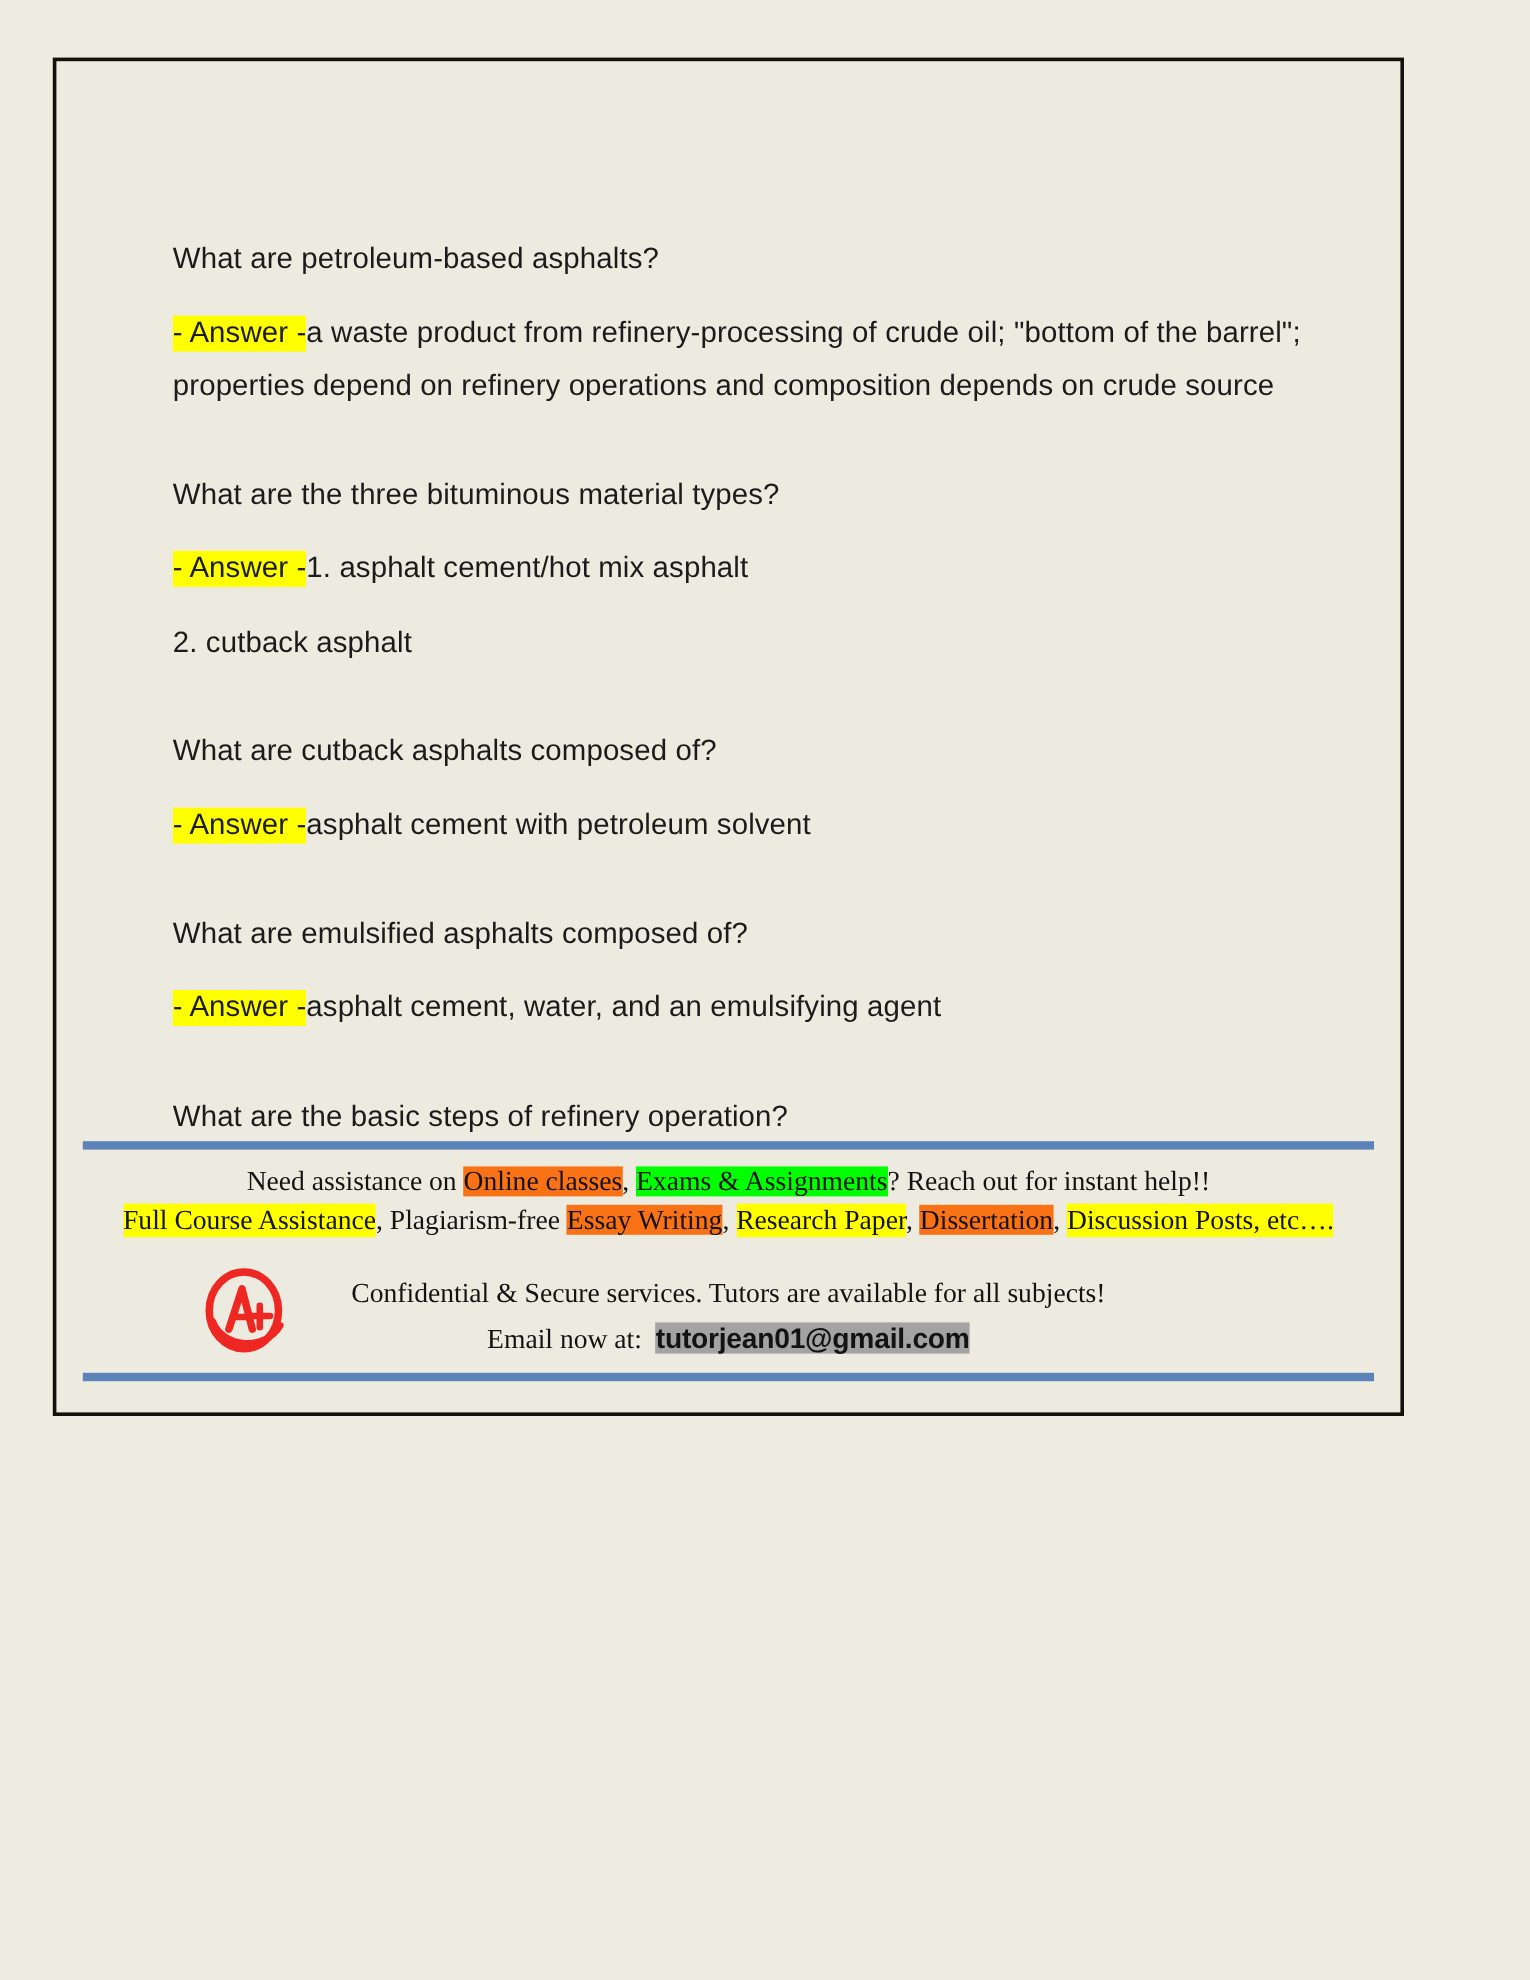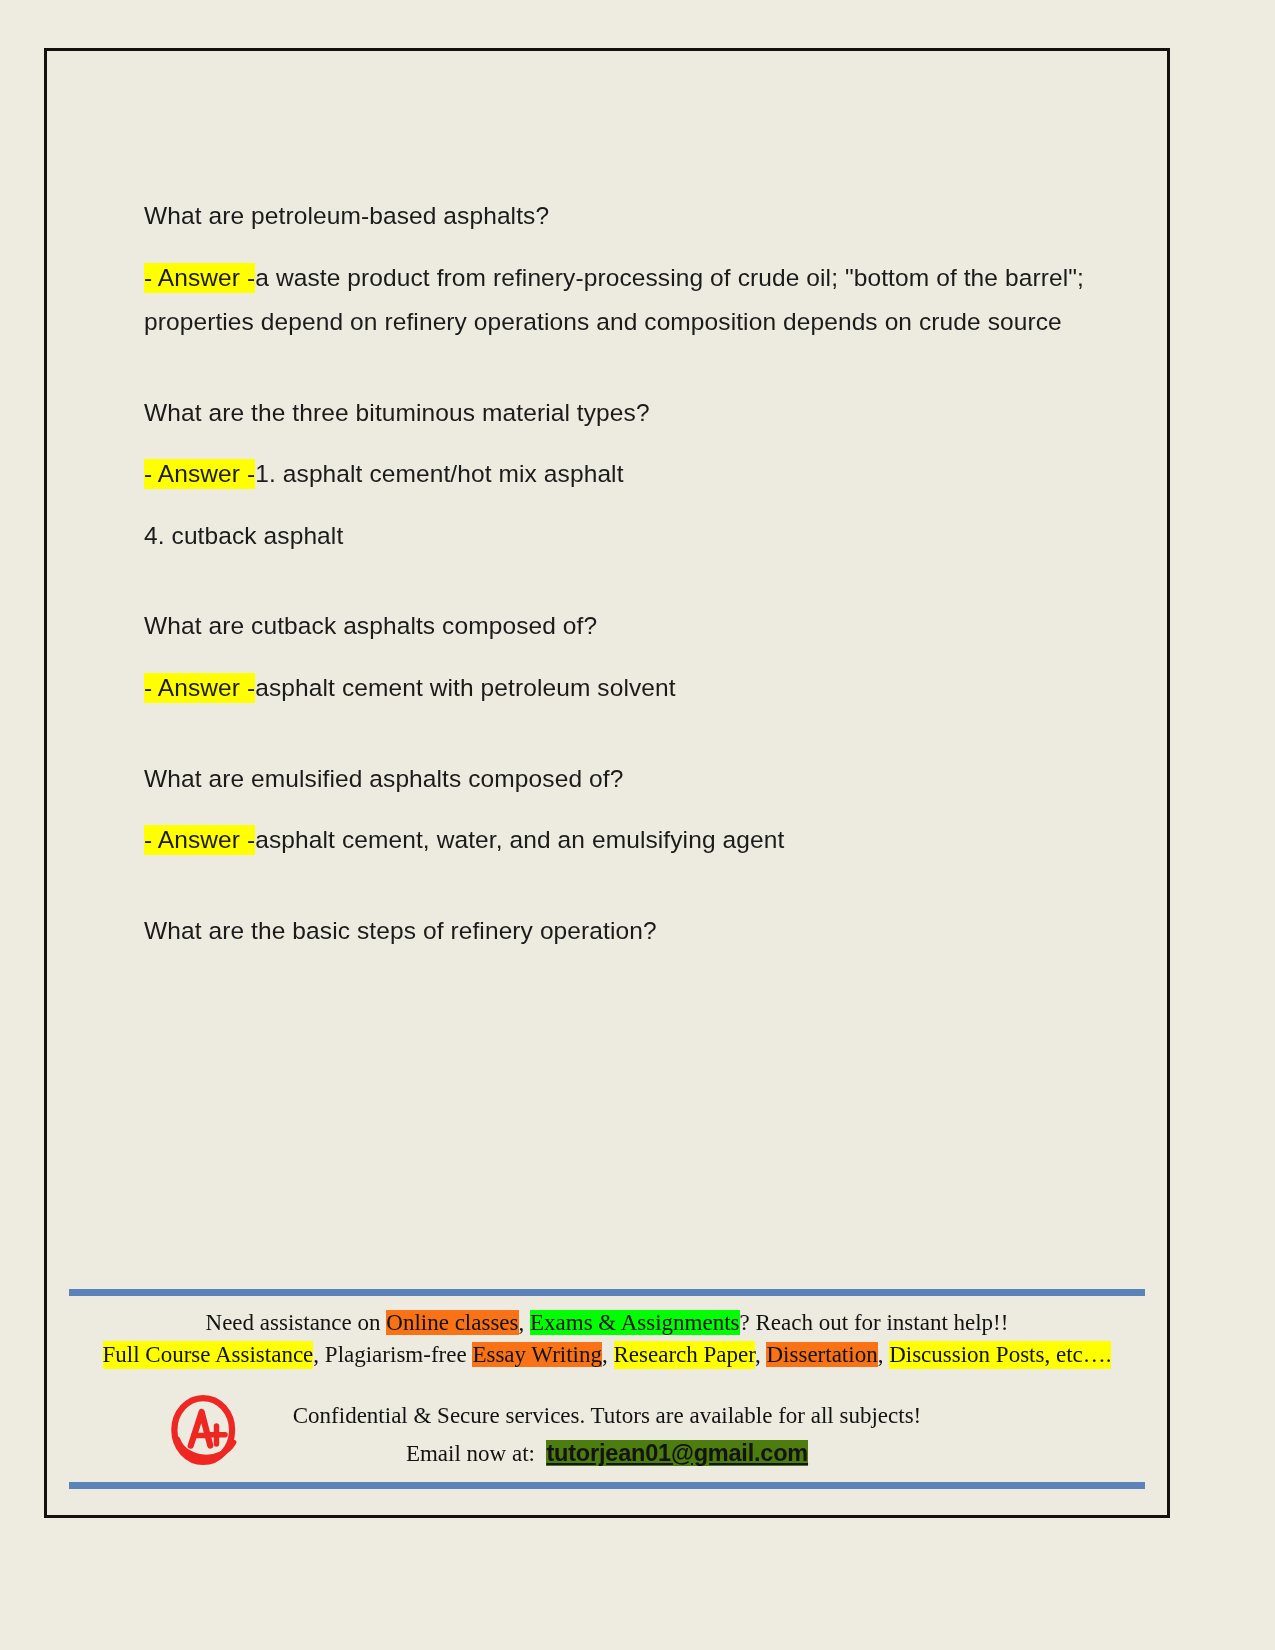--- a/index.html
+++ b/index.html
@@ -13,21 +13,21 @@
     background: #eeebe0;
     font-family: "Liberation Sans", sans-serif;
     overflow: hidden;
   }
 
   .page {
     position: absolute;
     left: 44px;
     top: 48px;
     width: 1126px;
-    height: 1470px;
+    height: 1132px;
     border: 3px solid #13110e;
     background: #edeadf;
     box-sizing: border-box;
   }
 
   
   .body-area {
     position: absolute;
     left: 97px;
     top: 143px;
@@ -126,41 +126,40 @@
   }
 
   .email-line {
     margin-top: 2px;
     font-size: 23px;
   }
   .email-addr {
     font-family: "Liberation Sans", sans-serif;
     font-weight: bold;
     font-size: 23.5px;
-    background: #4d7c0f;
+    background: #a3a3a3;
     letter-spacing: -0.2px;
-    text-decoration: underline;
   }
 </style>
 </head>
 <body>
 
 <div class="page">
 
   <div class="body-area">
 
     <div class="qa-block">
       <p class="line">What are petroleum-based asphalts?</p>
       <p class="line para"><span class="hl-yellow">- Answer -</span><span>a waste product from refinery-processing of crude oil;</span> <span>"bottom of the barrel"; properties depend on refinery operations and composition depends on crude source</span></p>
     </div>
 
     <div class="qa-block">
       <p class="line">What are the three bituminous material types?</p>
       <p class="line"><span class="hl-yellow">- Answer -</span><span>1. asphalt cement/hot mix asphalt</span></p>
-      <p class="line para">4. cutback asphalt</p>
+      <p class="line para">2. cutback asphalt</p>
     </div>
 
     <div class="qa-block">
       <p class="line">What are cutback asphalts composed of?</p>
       <p class="line para"><span class="hl-yellow">- Answer -</span><span>asphalt cement with petroleum solvent</span></p>
     </div>
 
     <div class="qa-block">
       <p class="line">What are emulsified asphalts composed of?</p>
       <p class="line para"><span class="hl-yellow">- Answer -</span><span>asphalt cement, water, and an emulsifying agent</span></p>

